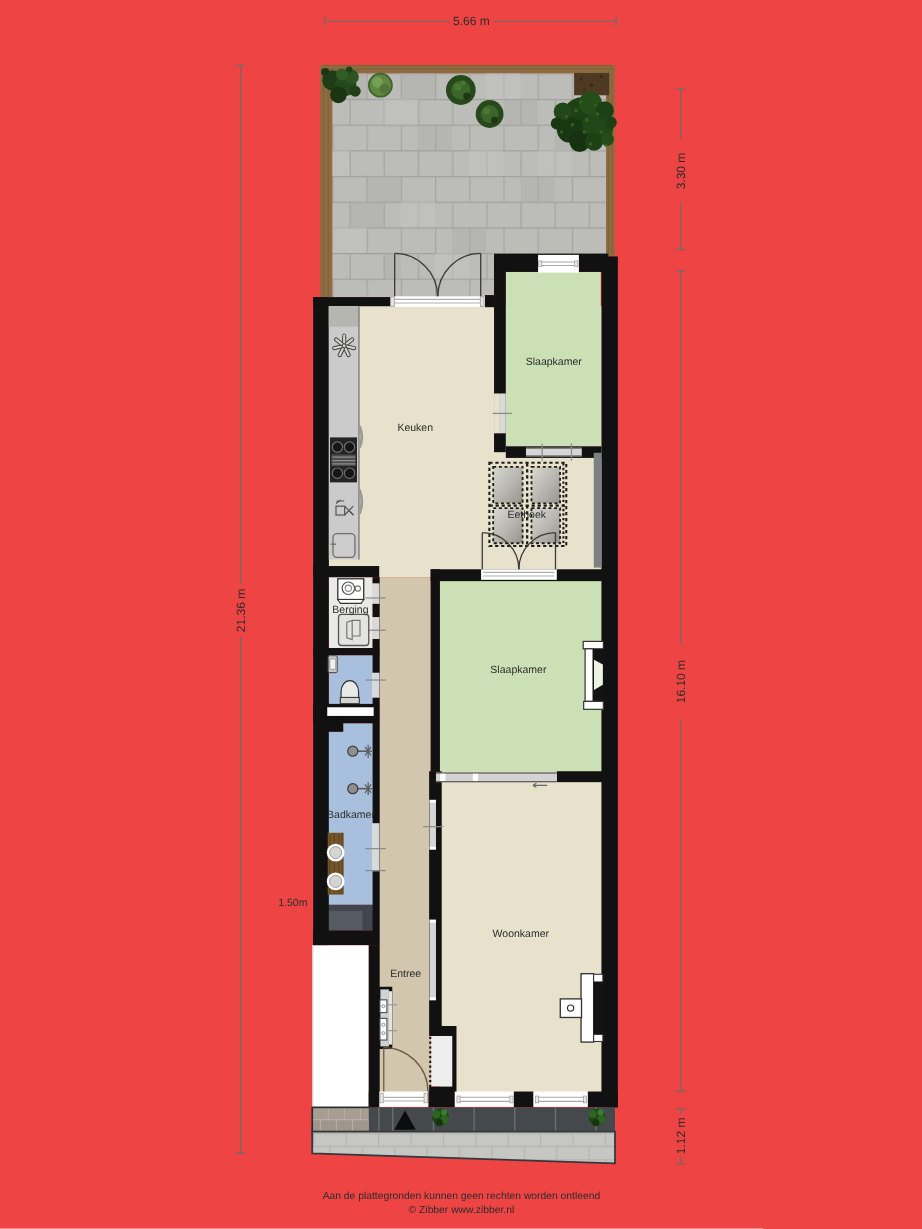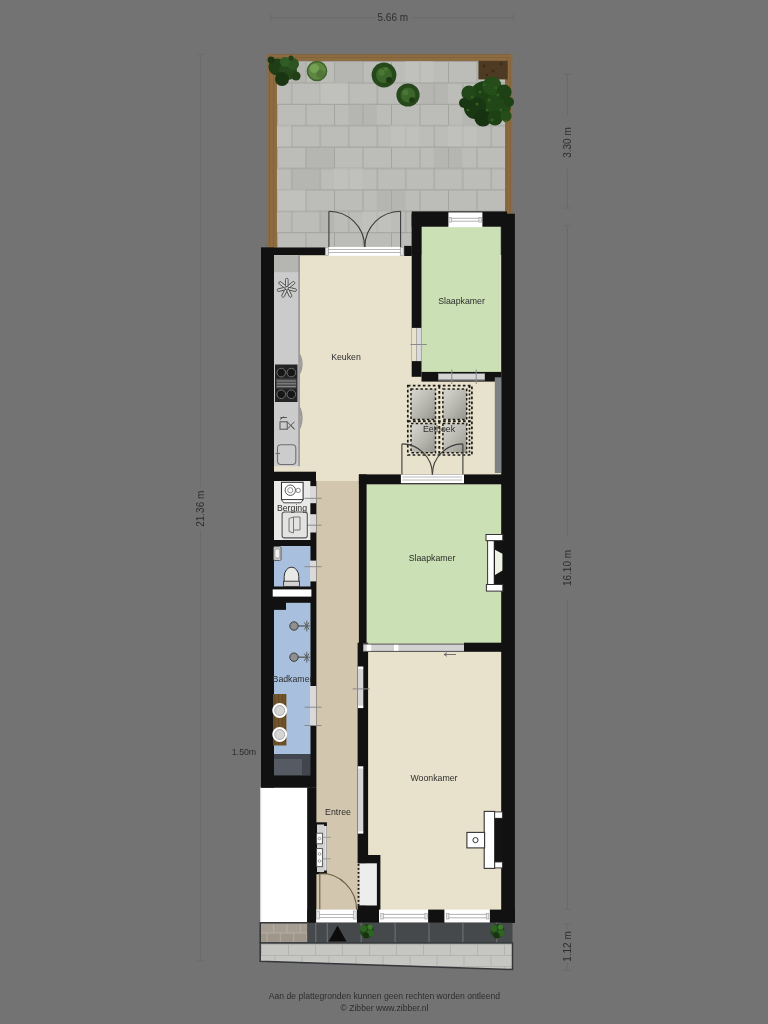--- a/index.html
+++ b/index.html
@@ -1,16 +1,16 @@
 <!DOCTYPE html>
 <html><head>
 <meta charset="utf-8">
 <style>
   html,body{margin:0;padding:0;background:#ffffff;}
-  .page{position:relative;width:768px;height:1024px;background:#737373;overflow:hidden;
+  .page{position:relative;width:768px;height:1024px;background:#ef4444;overflow:hidden;
         font-family:"Liberation Sans", sans-serif;}
   svg{position:absolute;left:0;top:0;}
   text{font-family:"Liberation Sans", sans-serif;fill:#2d2d2d;}
 </style>
 </head>
 <body>
 <div class="page">
 <svg width="768" height="1024" viewBox="0 0 768 1024">
 <defs>
   <pattern id="gtiles" x="277" y="61" width="28.5" height="42.8" patternUnits="userSpaceOnUse">

